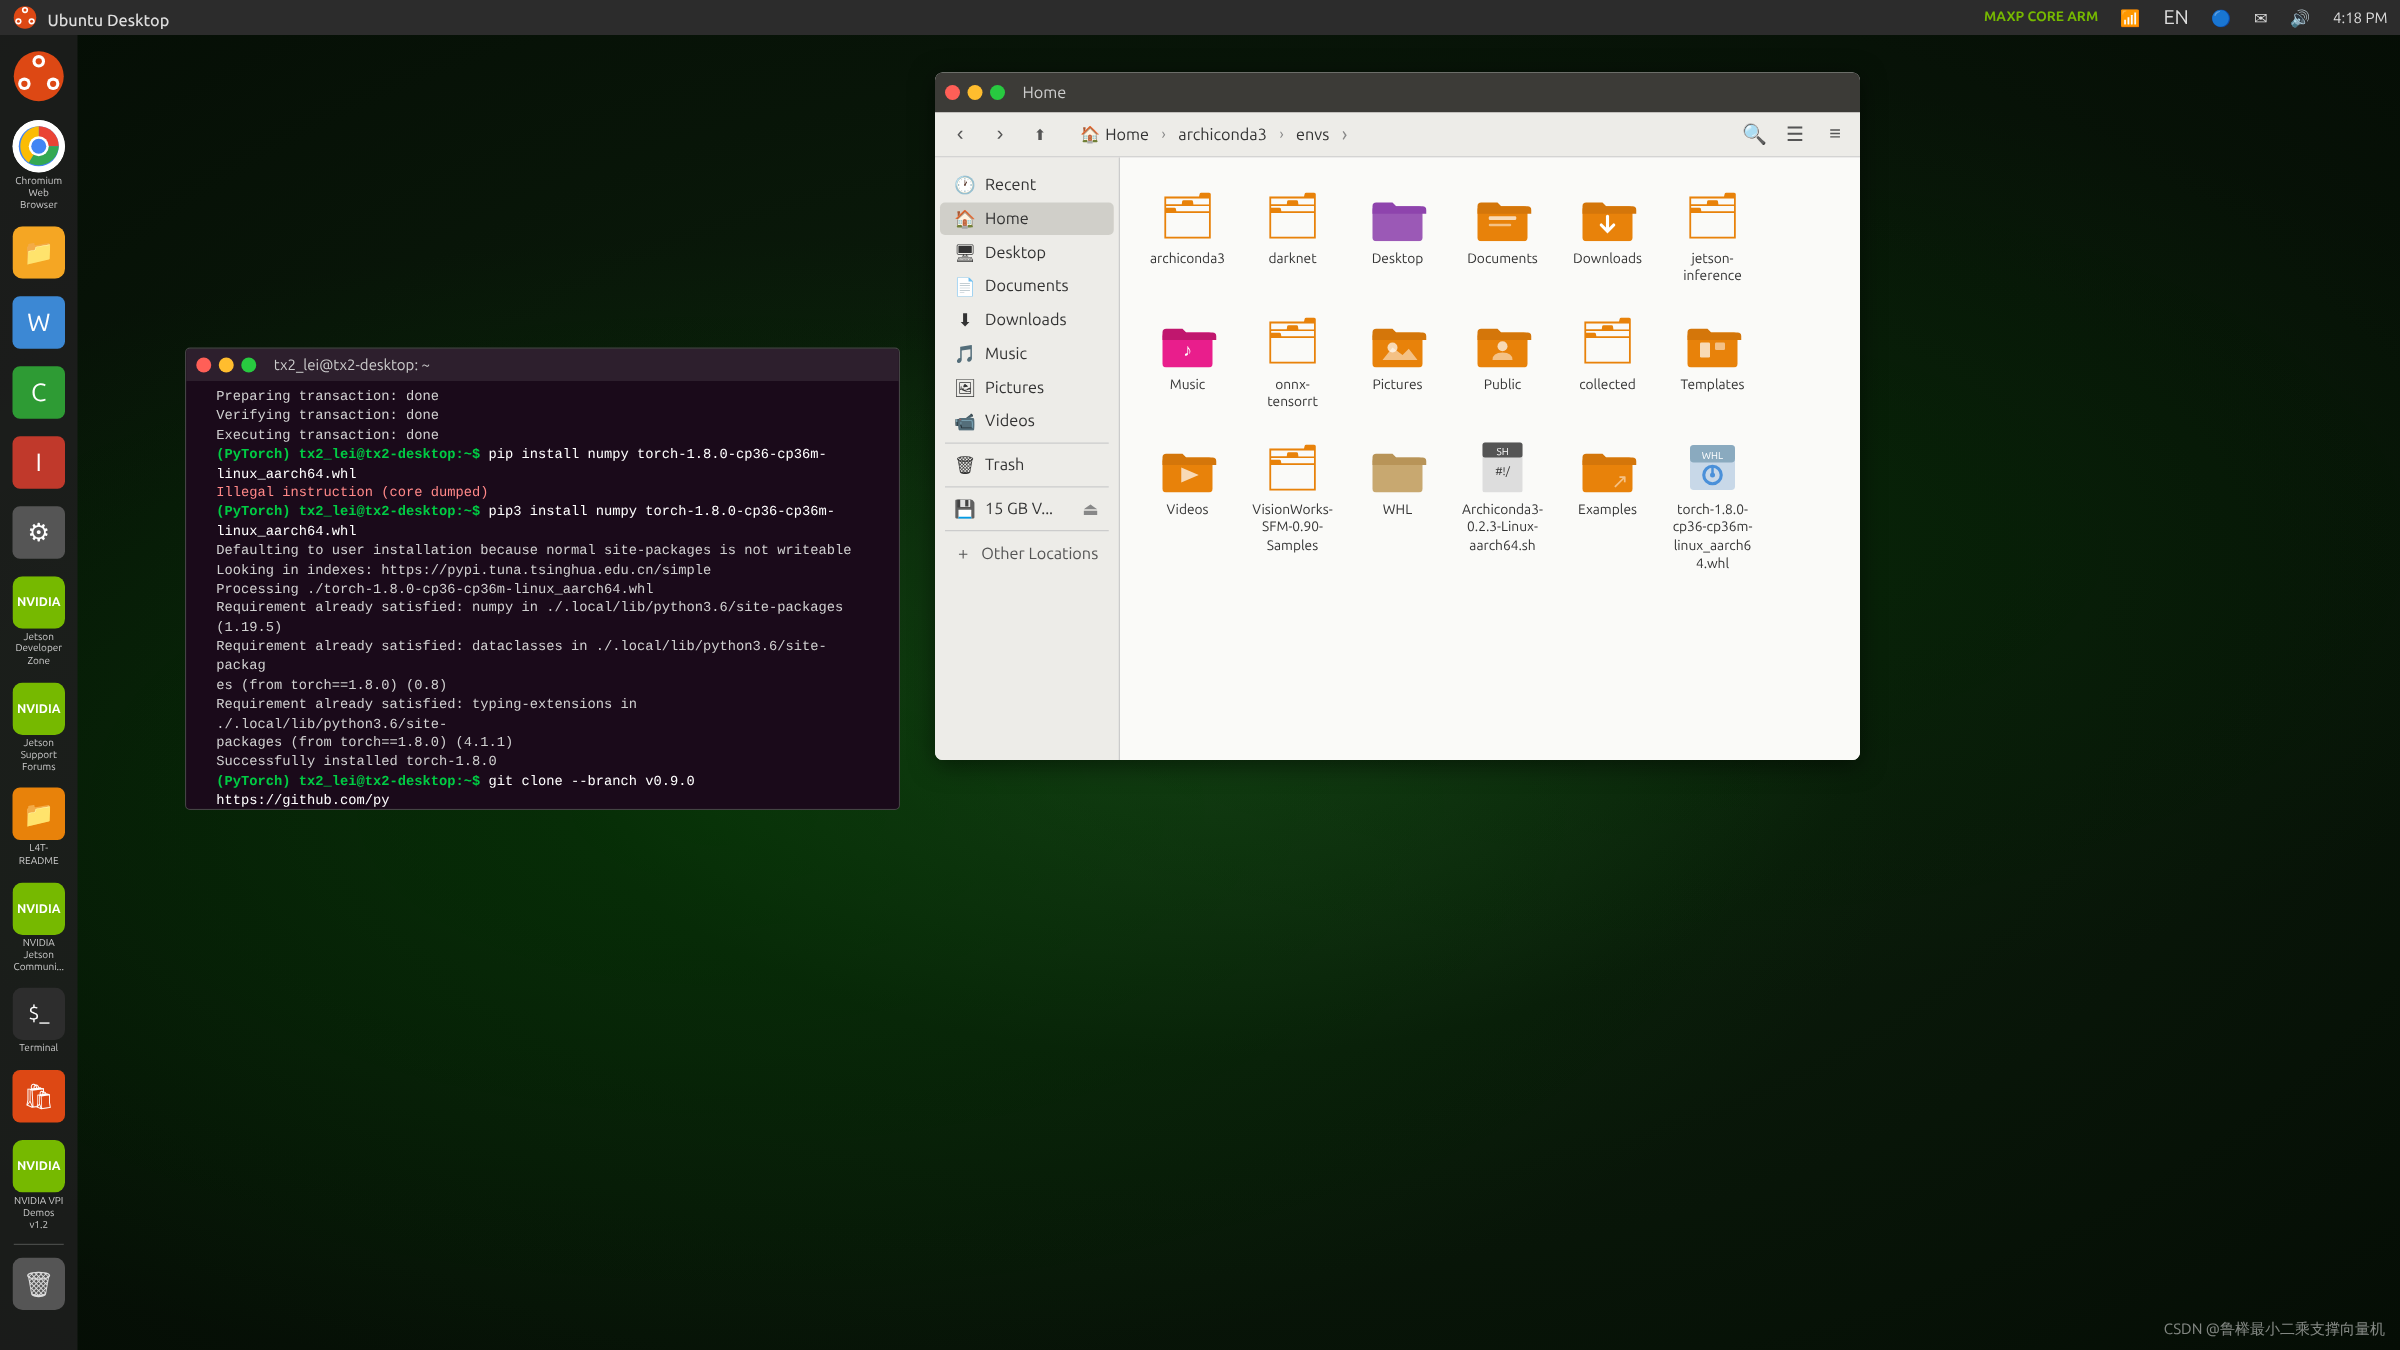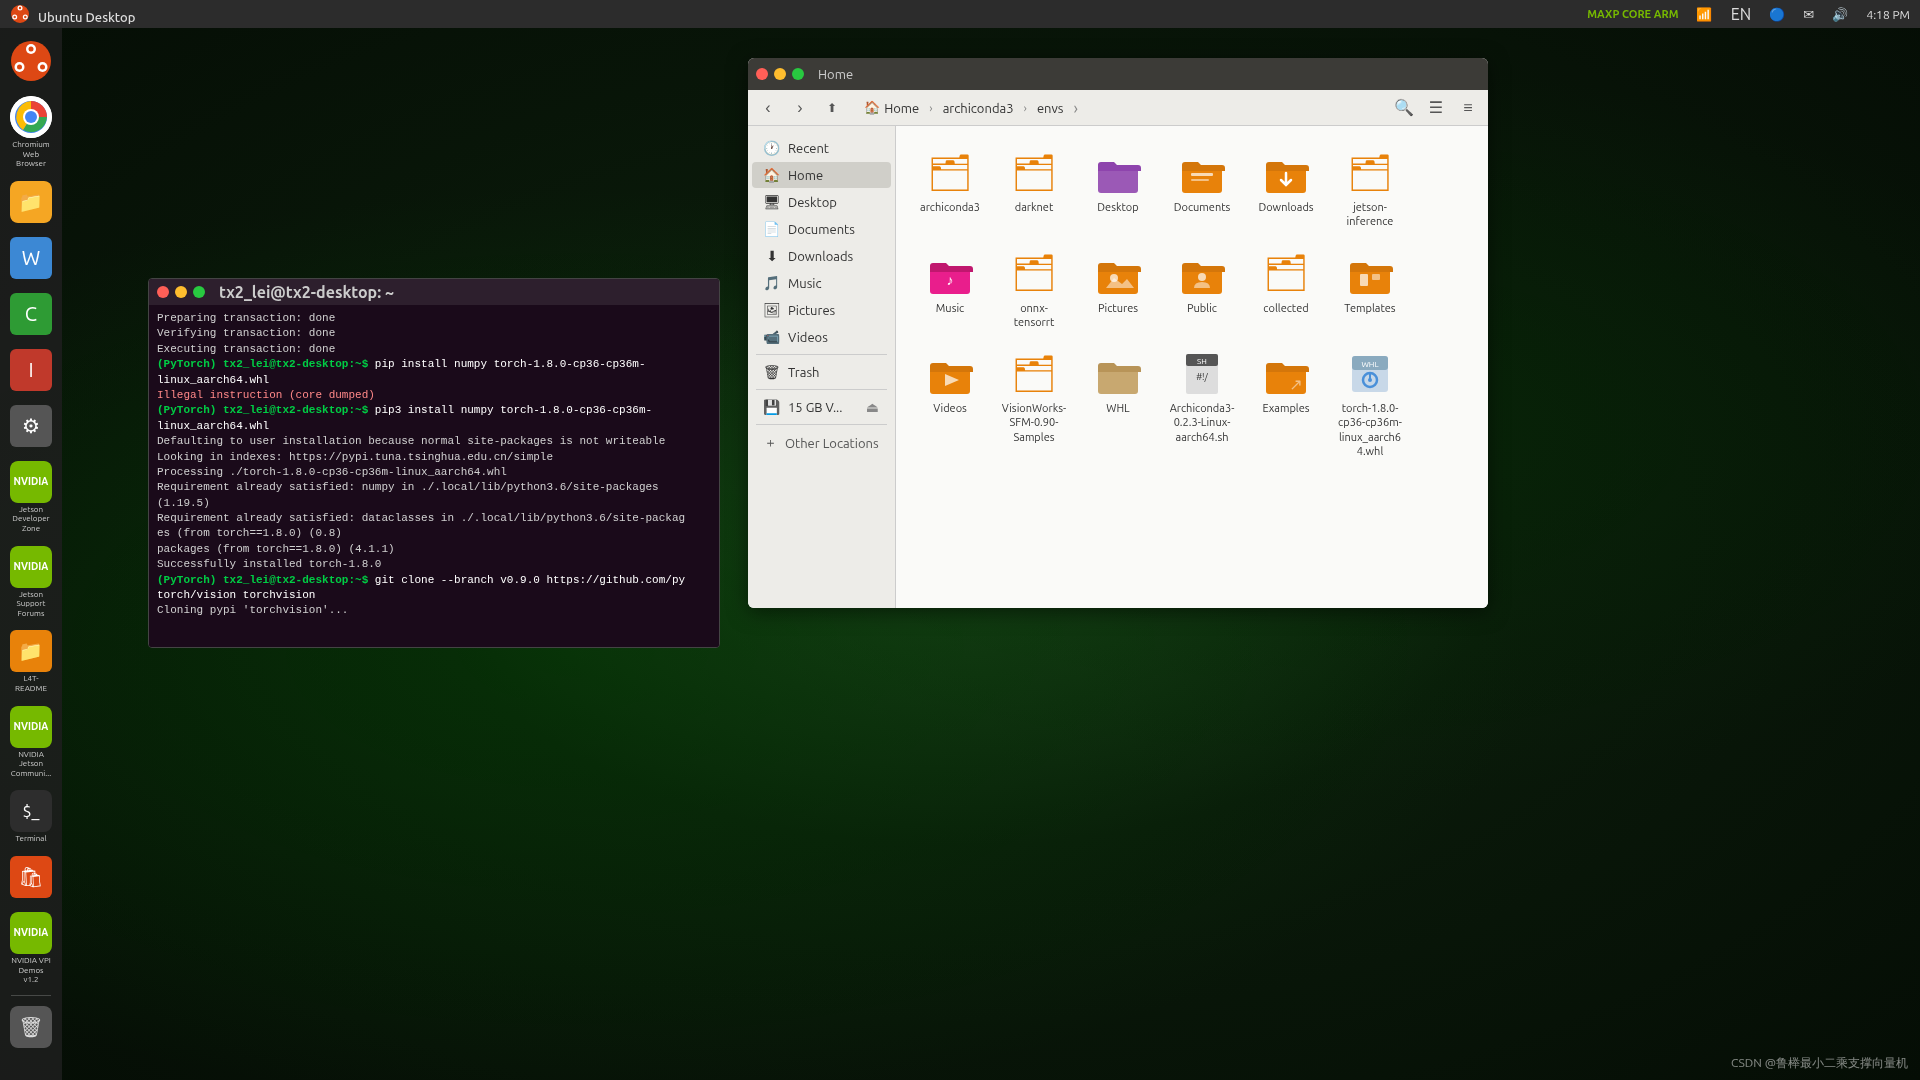--- a/index.html
+++ b/index.html
@@ -140,30 +140,29 @@
     .win-btn {
       width: 12px;
       height: 12px;
       border-radius: 50%;
     }
     .win-close { background: #ff5f57; }
     .win-min { background: #ffbd2e; }
     .win-max { background: #28c940; }
     .terminal-title {
       color: #ccc;
-      font-size: 16px;
+      font-size: 12px;
       margin-left: 8px;
-      font-weight: bold;
     }
     .terminal-body {
       background: #1a0a1a;
       color: #d0d0d0;
       font-family: 'Courier New', monospace;
       font-size: 11px;
-      padding: 6px 8px;
+      padding: 6px 24px;
       height: calc(100% - 26px);
       overflow: hidden;
       line-height: 1.4;
     }
     .term-prompt { color: #00cc44; font-weight: bold; }
     .term-cmd { color: #ffffff; }
     .term-output { color: #d0d0d0; }
     .term-error { color: #ff8888; }
 
     
@@ -561,20 +560,21 @@
     <div><span class="term-output">Executing transaction: done</span></div>
     <div><span class="term-prompt">(PyTorch) tx2_lei@tx2-desktop:~$ </span><span class="term-cmd">pip install numpy torch-1.8.0-cp36-cp36m-linux_aarch64.whl</span></div>
     <div><span class="term-error">Illegal instruction (core dumped)</span></div>
     <div><span class="term-prompt">(PyTorch) tx2_lei@tx2-desktop:~$ </span><span class="term-cmd">pip3 install numpy torch-1.8.0-cp36-cp36m-linux_aarch64.whl</span></div>
     <div><span class="term-output">Defaulting to user installation because normal site-packages is not writeable</span></div>
     <div><span class="term-output">Looking in indexes: https://pypi.tuna.tsinghua.edu.cn/simple</span></div>
     <div><span class="term-output">Processing ./torch-1.8.0-cp36-cp36m-linux_aarch64.whl</span></div>
     <div><span class="term-output">Requirement already satisfied: numpy in ./.local/lib/python3.6/site-packages (1.19.5)</span></div>
     <div><span class="term-output">Requirement already satisfied: dataclasses in ./.local/lib/python3.6/site-packag</span></div>
     <div><span class="term-output">es (from torch==1.8.0) (0.8)</span></div>
+    <div><span class="term-output">Requirement already satisfied: typing-extensions in ./.local/lib/python3.6/site-</span></div>
     <div><span class="term-output">packages (from torch==1.8.0) (4.1.1)</span></div>
     <div><span class="term-output">Successfully installed torch-1.8.0</span></div>
     <div><span class="term-prompt">(PyTorch) tx2_lei@tx2-desktop:~$ </span><span class="term-cmd">git clone --branch v0.9.0 https://github.com/py</span></div>
     <div><span class="term-cmd">torch/vision torchvision</span></div>
     <div><span class="term-output">Cloning pypi 'torchvision'...</span></div>
 
   </div>
 </div>
 
 <div class="file-manager">

